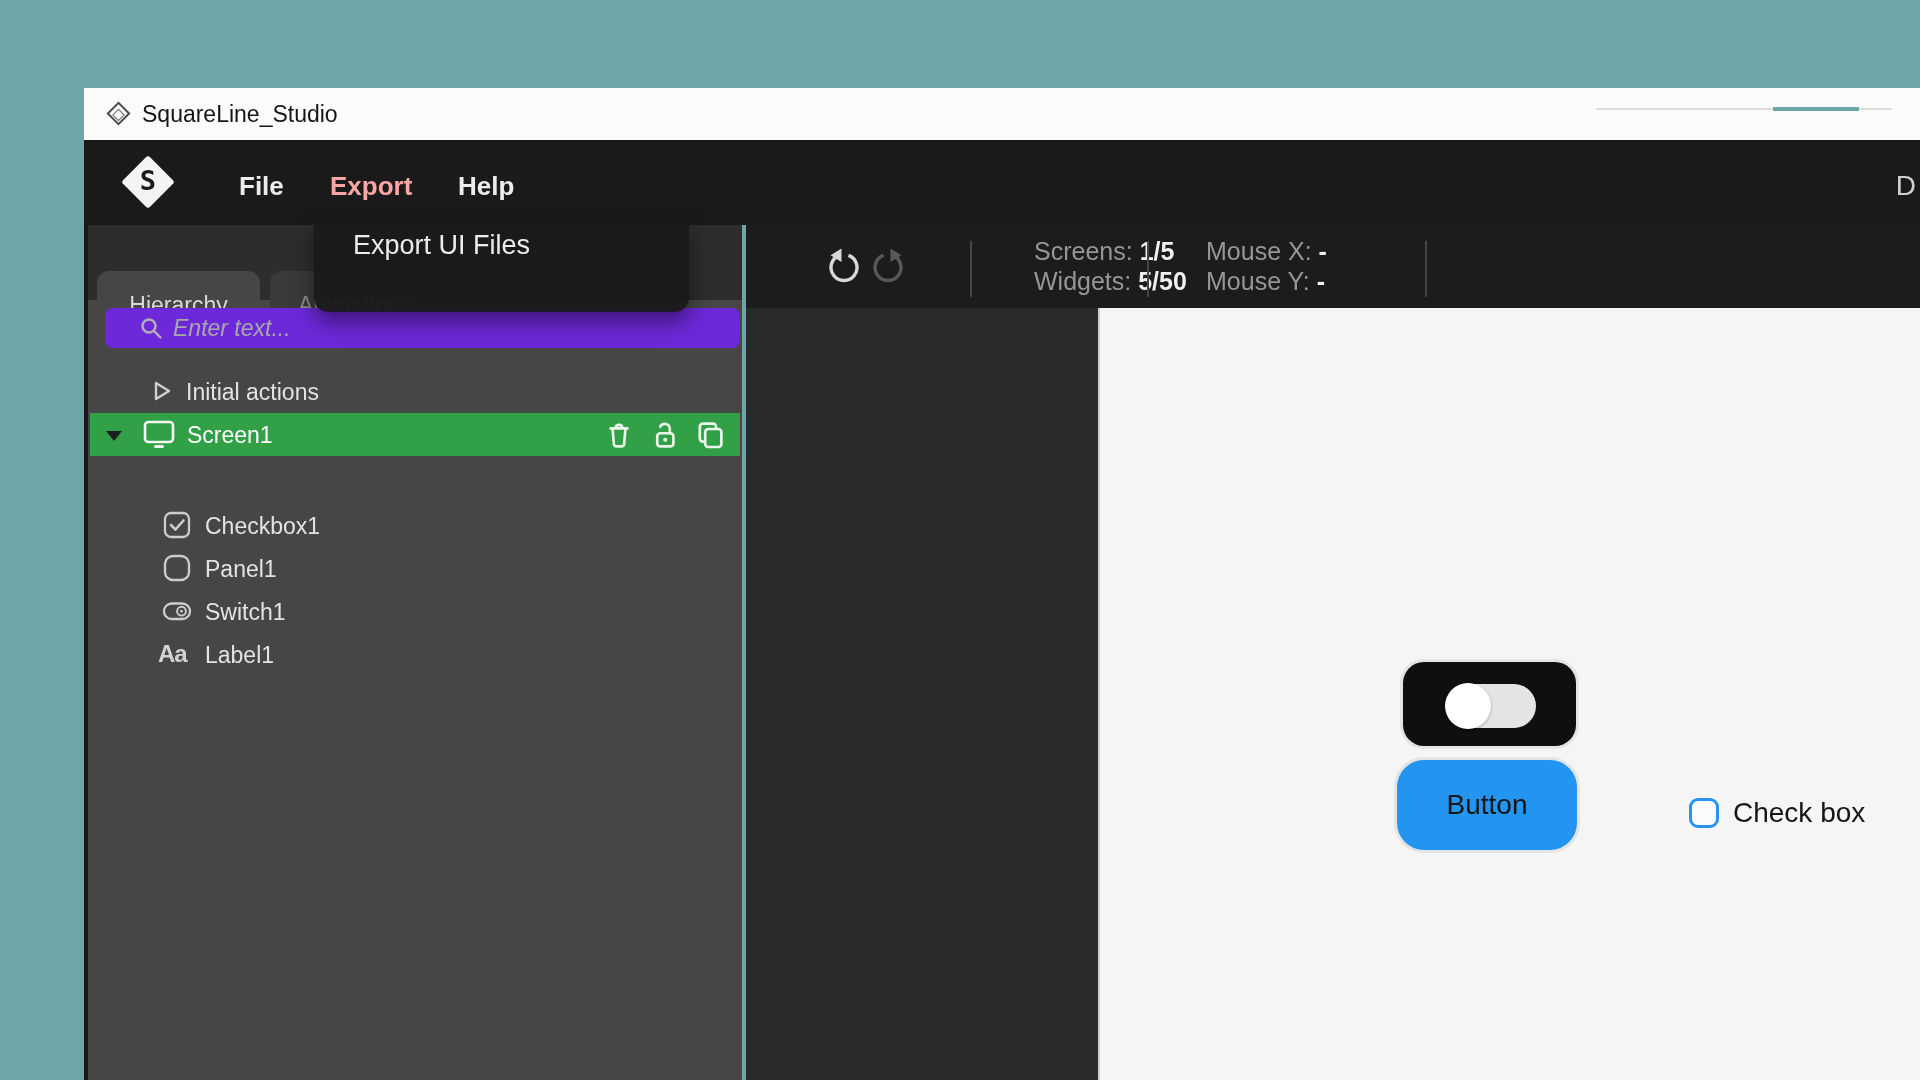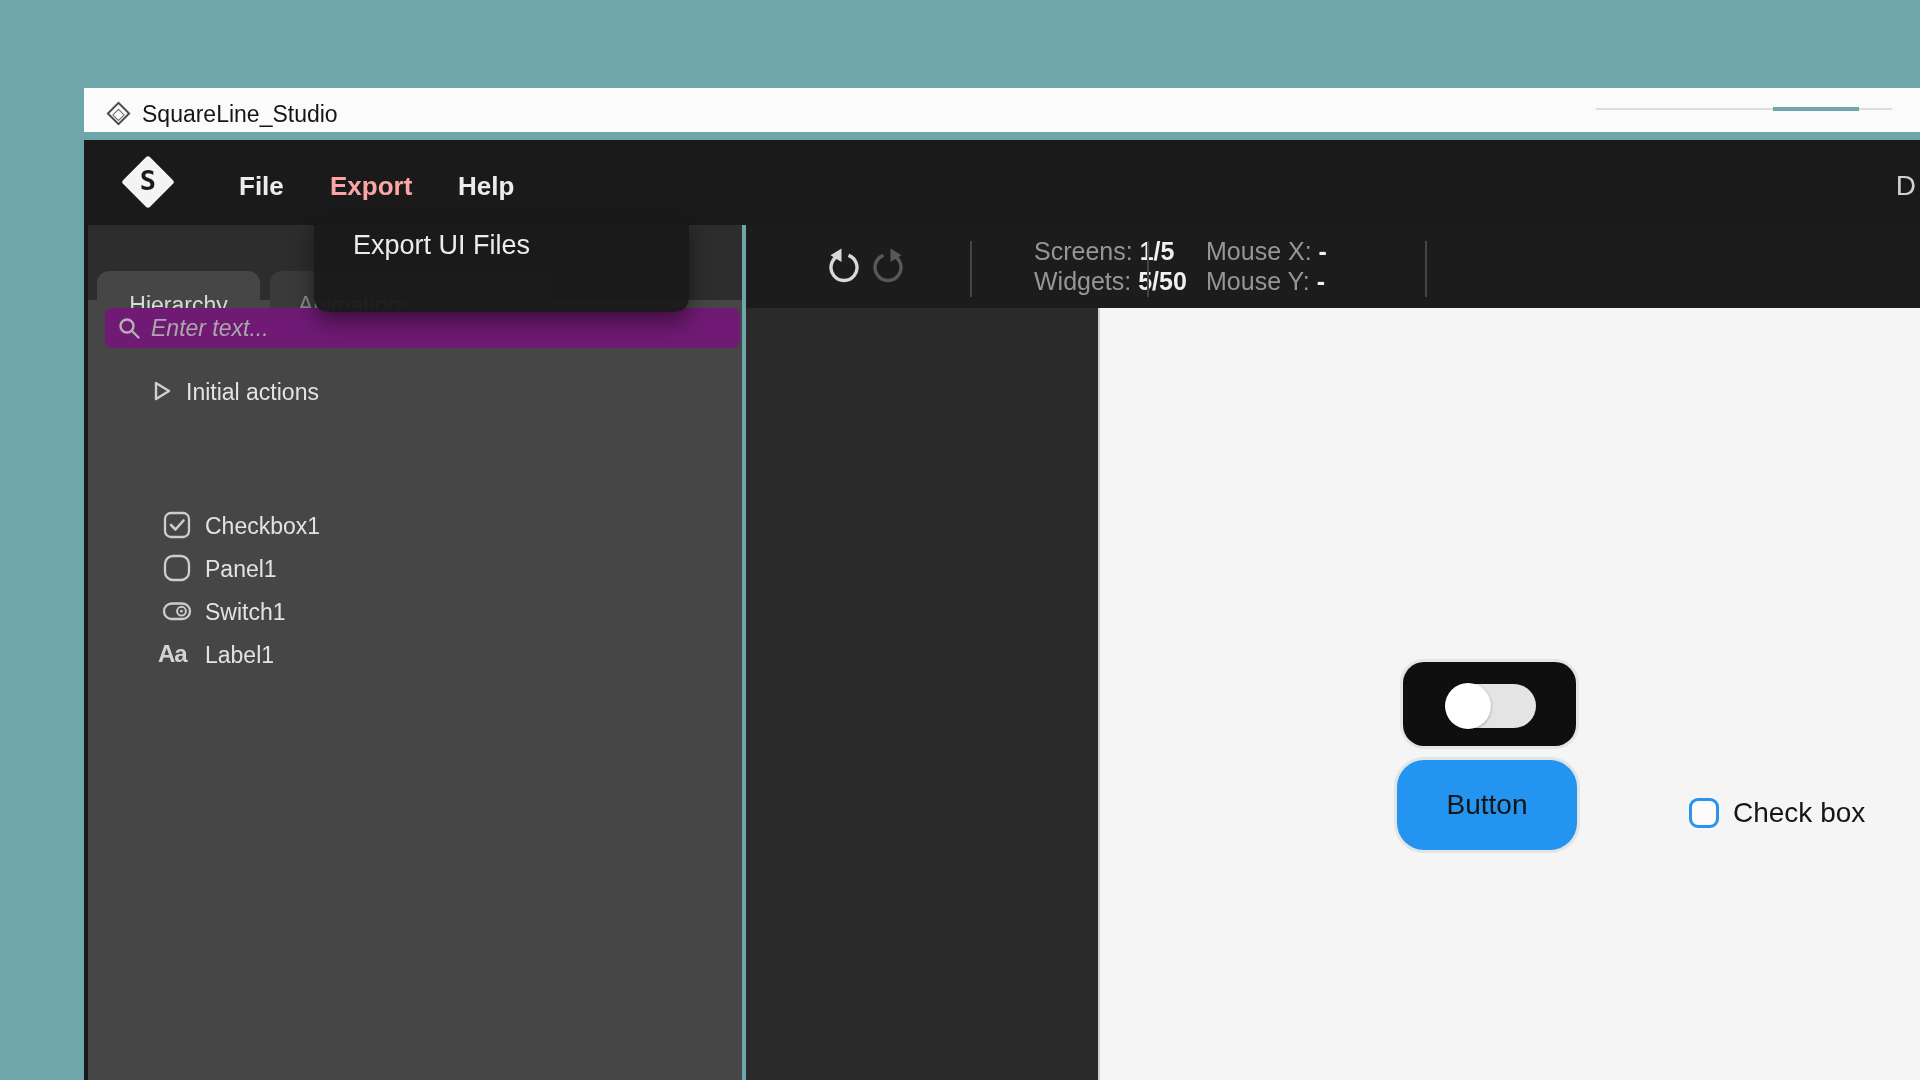--- a/index.html
+++ b/index.html
@@ -2,21 +2,21 @@
 <html><head>
 <meta charset="utf-8">
 <style>
   * { margin:0; padding:0; box-sizing:border-box; }
   html,body { width:1920px; height:1080px; overflow:hidden; }
   body { background:#6EA6AA; font-family:"Liberation Sans", sans-serif; position:relative; }
 
   .window { position:absolute; left:84px; top:88px; width:1836px; height:992px; }
 
   
-  .titlebar { position:absolute; left:0; top:0; width:100%; height:44px; background:#fbfbfb;text-align:center; }
+  .titlebar { position:absolute; left:0; top:0; width:100%; height:52px; background:#fbfbfb;text-align:center; }
   .title-logo { position:absolute; left:26px; top:17px; width:17px; height:17px;
     border:2px solid #4c4c4c; transform:rotate(45deg); }
   .title-logo::after { content:""; position:absolute; left:3px; top:3px; width:7px; height:7px;
     border:1.5px solid #6a6a6a; }
   .title-text { position:absolute; left:58px; top:13px; font-size:23px; color:#161616; }
   .deco-line-light { position:absolute; left:1512px; top:20px; width:296px; height:2px; background:#dcdcdc; }
   .deco-line-teal  { position:absolute; left:1689px; top:19px; width:86px; height:4px; background:#6EA6AA; }
 
   
   .menubar { position:absolute; left:0; top:52px; width:100%; height:85px; background:#1a1a1a; }
@@ -37,21 +37,21 @@
   
   .sidebar { position:absolute; left:0; top:0; width:654px; height:100%; background:#464646; }
   .tabbar { position:absolute; left:0; top:0; width:100%; height:75px; background:#2d2d2d; }
   .tab { position:absolute; top:7px; height:68px; border-radius:12px 12px 0 0; font-size:23px;margin-top:39px; }
   .tab-hierarchy { left:9px; width:163px; background:#464646; color:#d9d9d9;
     display:flex; align-items:center; justify-content:center; }
   .tab-animations { left:182px; width:280px; background:#3a3a3a; color:#8b8b8b;
     display:flex; align-items:center; padding-left:28px; }
 
   .searchbox { position:absolute; left:17px; top:83px; width:635px; height:40px;
-    background:#701a75; border-radius:8px; display:flex; align-items:center; }
+    background:#6d28d9; border-radius:8px; display:flex; align-items:center;padding-left:22px; }
   .searchbox svg { margin-left:11px; flex:0 0 auto; }
   .searchbox input { flex:1; background:transparent; border:none; outline:none;
     font-style:italic; font-size:23px; color:#c9c9c9; margin-left:9px; font-family:inherit; }
   .searchbox input::placeholder { color:#a8a8a8; }
 
   .tree-row { position:absolute; left:0; width:100%; height:43px; }
   .tree-row .row-label { position:absolute; top:9px; font-size:23px; color:#e3e3e3; }
   .row-initial  { top:145px; }
   .row-initial svg { position:absolute; left:58px; top:6px; }
   .row-initial .row-label { left:98px;text-align:right; }
@@ -151,20 +151,43 @@
         <input type="text" placeholder="Enter text..." style="">
       </div>
 
       <div class="tree-row row-initial">
         <svg width="30" height="30" viewBox="0 0 30 30">
           <path d="M10 7 L23 15 L10 23 Z" fill="none" stroke="#cfcfcf" stroke-width="2.4" stroke-linejoin="round"></path>
         </svg>
         <span class="row-label">Initial actions</span>
       </div>
 
+      <div class="tree-row row-screen">
+        <div class="caret"></div>
+        <svg class="monitor" width="38" height="36" viewBox="0 0 38 36">
+          <rect x="5" y="5" width="28" height="20" rx="3.5" fill="none" stroke="#f2f7f2" stroke-width="2.6"></rect>
+          <rect x="14" y="28" width="10" height="3" rx="1.5" fill="#f2f7f2"></rect>
+        </svg>
+        <span class="row-label">Screen1</span>
+
+        <svg class="row-action act-trash" width="36" height="36" viewBox="0 0 30 30">
+          <path d="M8 9.5 H22" stroke="#eaf5ea" stroke-width="2.2" fill="none" stroke-linecap="round"></path>
+          <path d="M12.3 9 C12.3 5.8 17.7 5.8 17.7 9" stroke="#eaf5ea" stroke-width="2.2" fill="none"></path>
+          <path d="M9.6 9.5 L10.7 22.4 A2.3 2.3 0 0 0 13 24.5 H17 A2.3 2.3 0 0 0 19.3 22.4 L20.4 9.5" stroke="#eaf5ea" stroke-width="2.2" fill="none" stroke-linejoin="round"></path>
+        </svg>
+        <svg class="row-action act-lock" width="36" height="36" viewBox="0 0 30 30">
+          <rect x="8.5" y="13.5" width="13.5" height="11" rx="2.5" fill="none" stroke="#eaf5ea" stroke-width="2.2"></rect>
+          <path d="M19 13.5 V10 A4.2 4.2 0 0 0 11 8.2" fill="none" stroke="#eaf5ea" stroke-width="2.2" stroke-linecap="round"></path>
+          <circle cx="15.2" cy="19" r="1.7" fill="#eaf5ea"></circle>
+        </svg>
+        <svg class="row-action act-copy" width="36" height="36" viewBox="0 0 30 30">
+          <rect x="6.5" y="5.5" width="13.5" height="15" rx="2.5" fill="none" stroke="#eaf5ea" stroke-width="2.2"></rect>
+          <rect x="11" y="10" width="13.5" height="15" rx="2.5" fill="#31A046" stroke="#eaf5ea" stroke-width="2.2"></rect>
+        </svg>
+      </div>
 
       <div class="tree-row row-child" style="top:279px">
         <svg class="child-icon" width="34" height="34" viewBox="0 0 34 34">
           <rect x="5" y="5" width="24" height="24" rx="6" fill="none" stroke="#cdcdcd" stroke-width="2.3"></rect>
           <path d="M11 17 L15.5 21.5 L23.5 12.5" fill="none" stroke="#cdcdcd" stroke-width="2.6" stroke-linecap="round" stroke-linejoin="round"></path>
         </svg>
         <span class="row-label">Checkbox1</span>
       </div>
       <div class="tree-row row-child" style="top:322px">
         <svg class="child-icon" width="34" height="34" viewBox="0 0 34 34">

